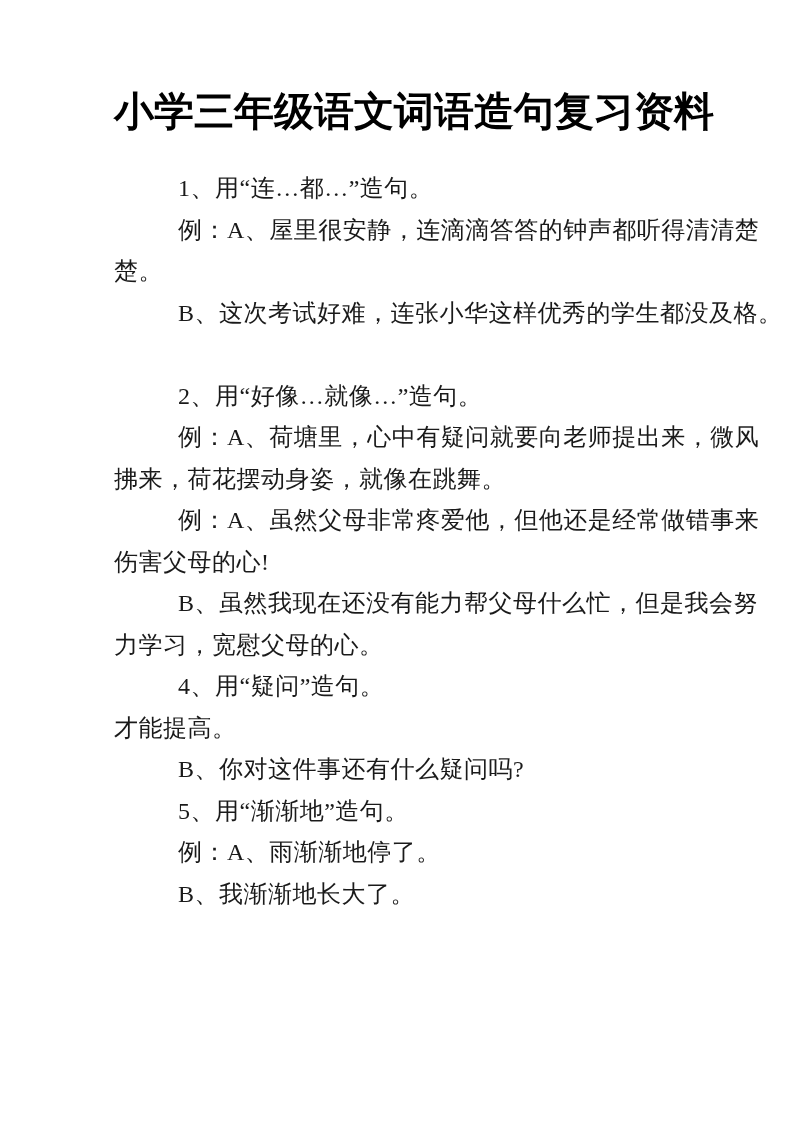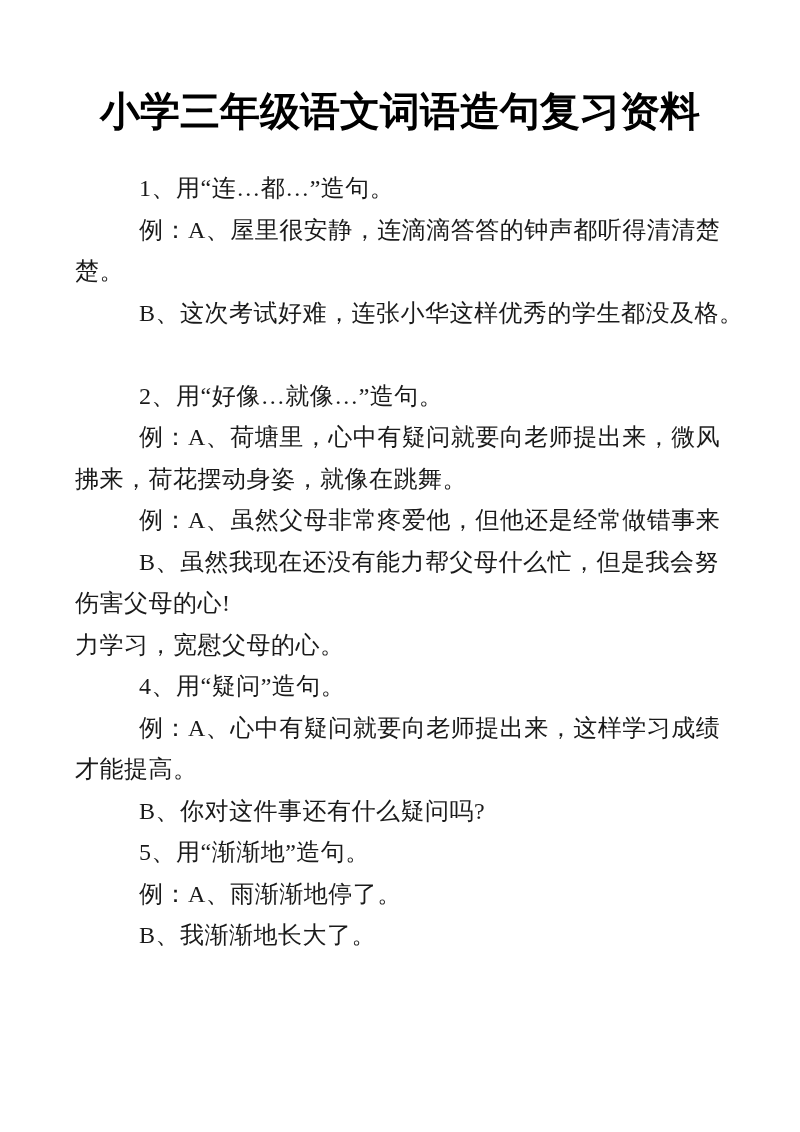--- a/index.html
+++ b/index.html
@@ -10,21 +10,21 @@
   .page {
     position: relative;
     width: 800px;
     height: 1132px;
     background: #ffffff;
     overflow: hidden;
     font-family: "Liberation Serif", "DejaVu Serif", serif;
     color: #1a1a1a;
   }
   .doc {
-    padding: 0 75px;
+    padding: 0 114px;
   }
   .doc-title {
     margin-top: 86px;
     line-height: 52px;
     font-size: 40px;
     font-weight: bold;
     text-align: center;
     color: #000000;
     white-space: nowrap;
     letter-spacing: 0px;
@@ -57,25 +57,24 @@
     <div class="body-text">
       <div class="line indent">1、用“连…都…”造句。</div>
       <div class="line indent">例：A、屋里很安静，连滴滴答答的钟声都听得清清楚</div>
       <div class="line">楚。</div>
       <div class="line indent">B、这次考试好难，连张小华这样优秀的学生都没及格。</div>
       <div class="line blank"></div>
       <div class="line indent">2、用“好像…就像…”造句。</div>
       <div class="line indent">例：A、荷塘里，心中有疑问就要向老师提出来，微风</div>
       <div class="line">拂来，荷花摆动身姿，就像在跳舞。</div>
       <div class="line indent">例：A、虽然父母非常疼爱他，但他还是经常做错事来</div>
+      <div class="line">伤害父母的心!</div>
       <div class="line indent">B、虽然我现在还没有能力帮父母什么忙，但是我会努</div>
-      <div class="line">伤害父母的心!</div>
       <div class="line">力学习，宽慰父母的心。</div>
       <div class="line indent">4、用“疑问”造句。</div>
-      <div class="line indent">例：A、心中有疑问就要向老师提出来，这样学习成绩</div>
       <div class="line">才能提高。</div>
       <div class="line indent">B、你对这件事还有什么疑问吗?</div>
       <div class="line indent">5、用“渐渐地”造句。</div>
       <div class="line indent">例：A、雨渐渐地停了。</div>
       <div class="line indent">B、我渐渐地长大了。</div>
     </div>
 
   </div>
 </div>
 

